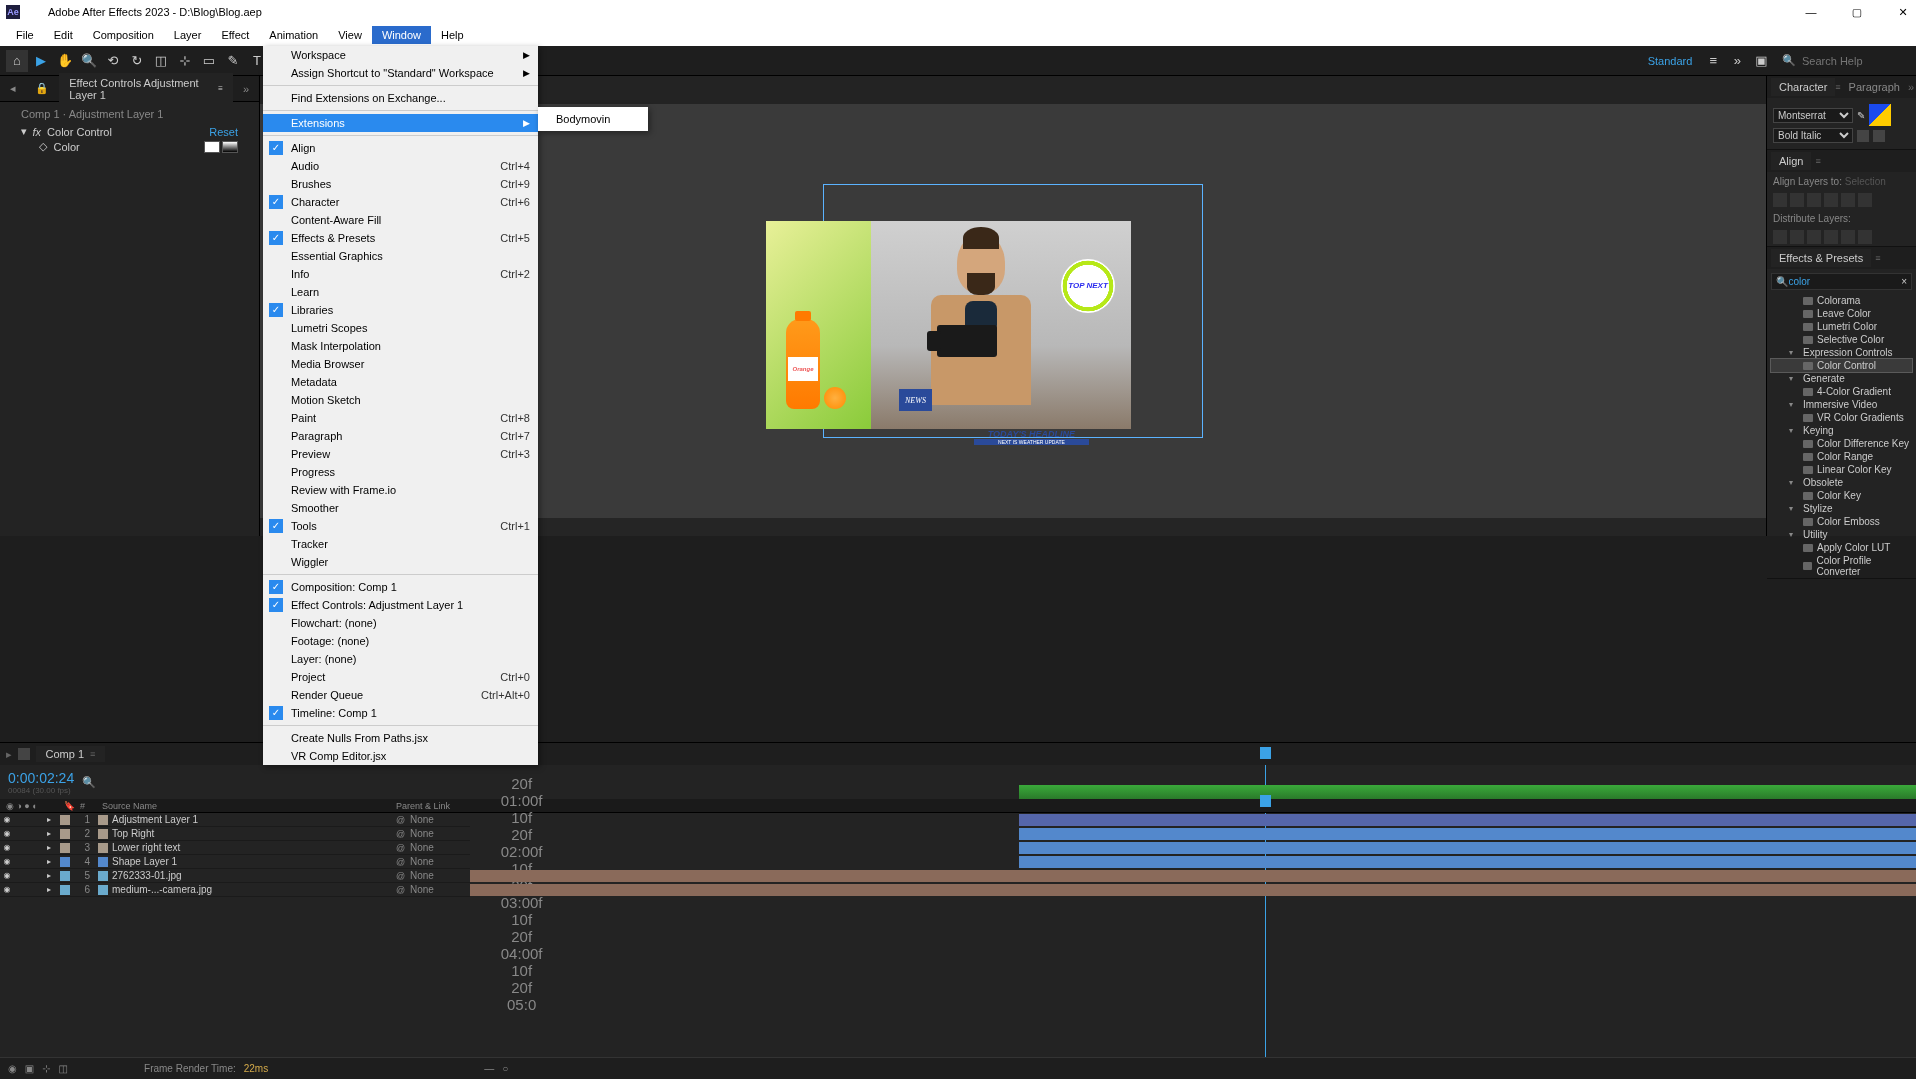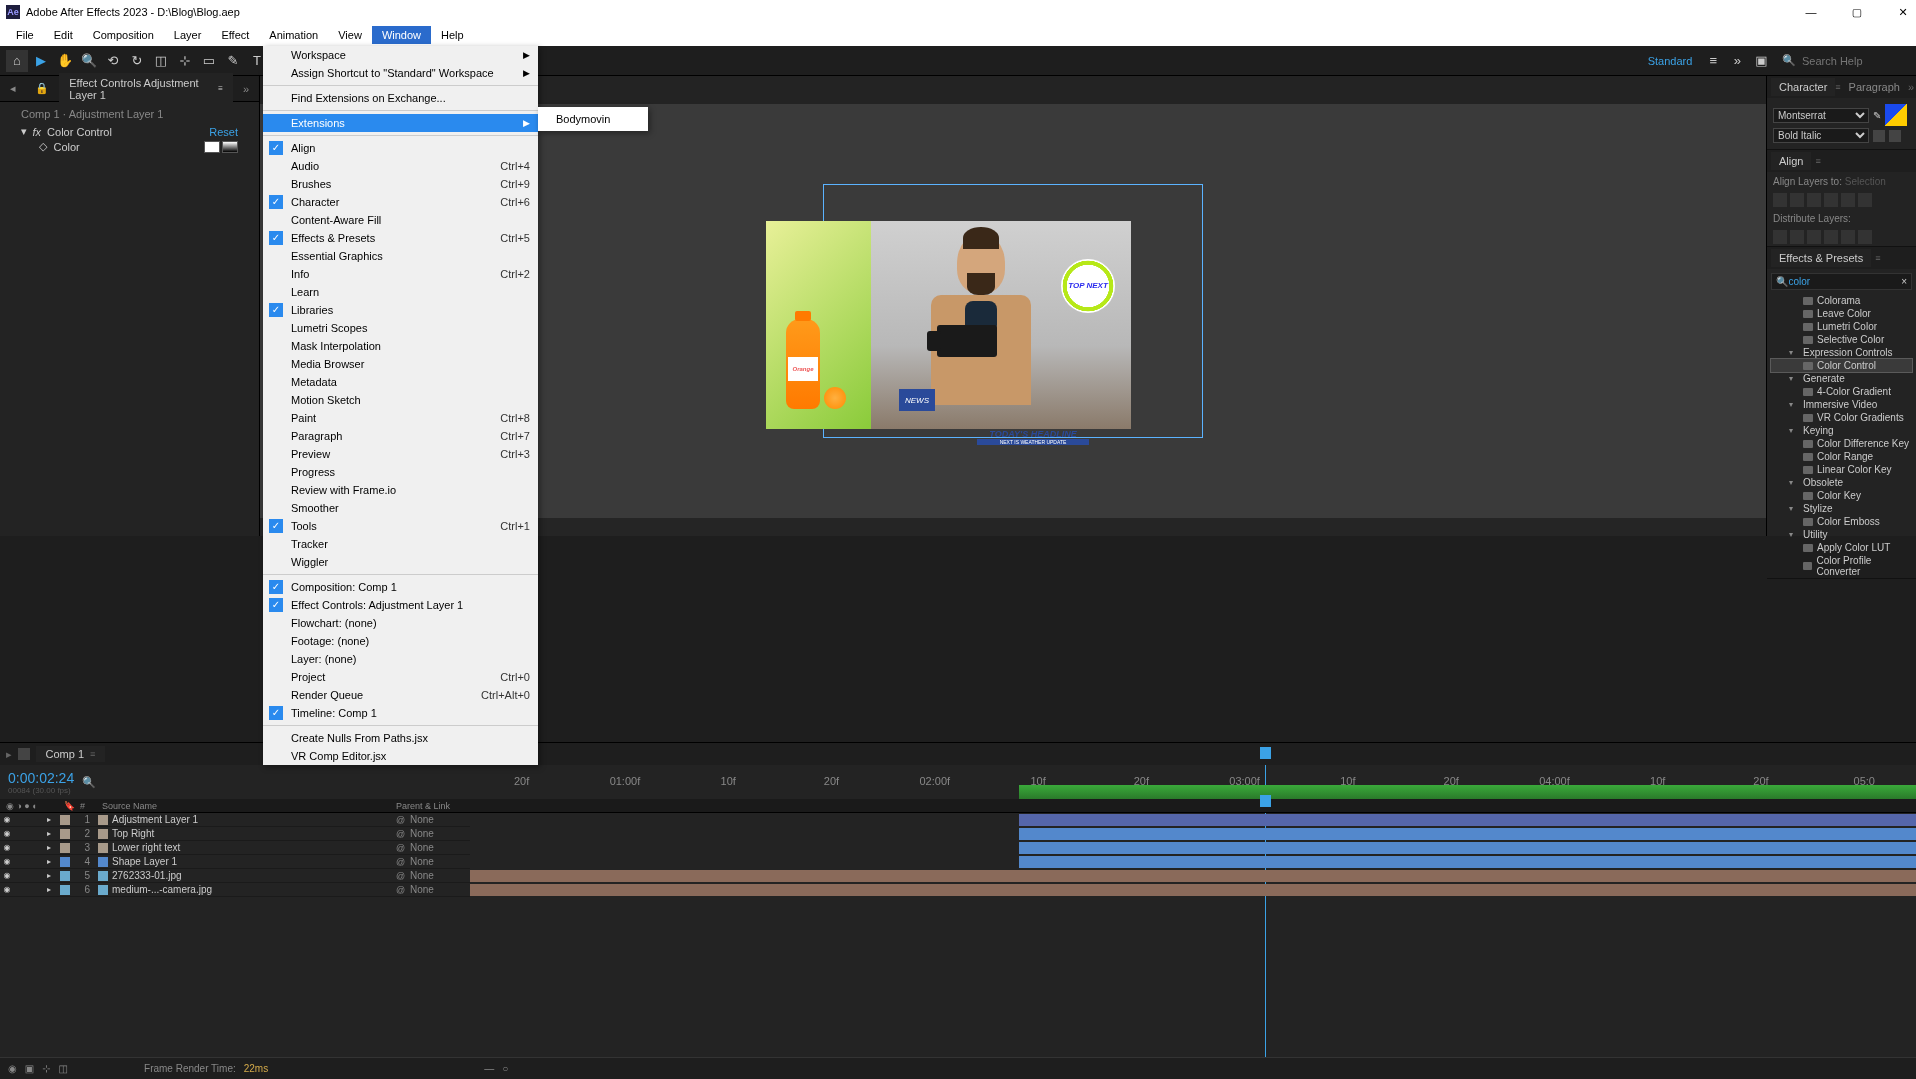--- a/index.html
+++ b/index.html
@@ -1,19 +1,19 @@
 <!DOCTYPE html>
 <html><head>
 <meta charset="utf-8">
 <style>
 * { margin: 0; padding: 0; box-sizing: border-box; font-family: "Segoe UI", Tahoma, sans-serif; }
 body { background: #1e1e1e; color: #ccc; font-size: 11px; overflow: hidden; width: 1916px; height: 1079px; position: relative; }
 .titlebar { background: #fff; height: 24px; display: flex; align-items: center; padding: 0 6px; color: #000; font-size: 11px; }
 .titlebar .icon { width: 14px; height: 14px; background: #1e1e3e; color: #9999ff; font-size: 9px; font-weight: bold; text-align: center; line-height: 14px; margin-right: 6px; }
-.titlebar .title { flex: 1; }
+.titlebar .title { flex: 1; margin-left: 22px; }
 .titlebar .winbtns { display: flex; gap: 32px; }
 .titlebar .winbtn { width: 14px; text-align: center; cursor: pointer; }
 
 .menubar { background: #fff; height: 22px; display: flex; align-items: center; padding: 0 6px; color: #000; font-size: 11px; }
 .menubar .mitem { padding: 3px 10px; cursor: pointer; }
 .menubar .mitem.active { background: #2a6bcc; color: #fff; }
 
 .toolbar { background: #1e1e1e; height: 30px; display: flex; align-items: center; padding: 0 6px; gap: 2px; border-bottom: 1px solid #000; }
 .toolbar .tool { width: 22px; height: 22px; display: flex; align-items: center; justify-content: center; color: #ccc; cursor: pointer; font-size: 13px; }
 .toolbar .tool.home { background: #333; }
@@ -55,34 +55,34 @@
 .reporter { position: absolute; top: 12px; left: 40px; width: 140px; height: 180px; }
 .head { width: 48px; height: 60px; background: #d4a67c; border-radius: 50% 50% 40% 40%; margin: 0 auto; position: relative; }
 .hairtop { position: absolute; top: -6px; left: 6px; width: 36px; height: 22px; background: #3a2818; border-radius: 50% 50% 0 0; }
 .beard { position: absolute; bottom: -2px; left: 10px; width: 28px; height: 22px; background: #3a2818; border-radius: 0 0 40% 40%; }
 .torso { width: 100px; height: 110px; background: #c89868; border-radius: 10px 10px 0 0; margin: 2px auto 0; position: relative; }
 .collar { position: absolute; top: 6px; left: 34px; width: 32px; height: 32px; background: #1a2a3a; border-radius: 8px; }
 .camera { position: absolute; top: 30px; left: 6px; width: 60px; height: 32px; background: #1a1a1a; border-radius: 3px; }
 .camera::before { content:""; position:absolute; left:-10px; top:6px; width:14px; height:20px; background:#1a1a1a; border-radius:3px; }
 .topnews { position: absolute; top: 38px; right: 16px; width: 54px; height: 54px; background: radial-gradient(#fff 55%, #b6e818 56%, #b6e818 66%, #fff 67%, #fff 72%, #b6e818 73%); border-radius: 50%; display: flex; align-items: center; justify-content: center; font-size: 8px; font-weight: bold; font-style: italic; color: #2a2aee; text-align: center; line-height: 1.1; }
 .lower3rd { position: absolute; bottom: 18px; left: 28px; right: 4px; height: 22px; display: flex; }
-.lower3rd .nbadge { background: #2a4a9a; color: #fff; font-size: 8px; display: flex; align-items: center; padding: 0 6px; font-style: italic; }
+.lower3rd .nbadge { background: #2a4a9a; color: #fff; font-size: 8px; display: flex; align-items: center; padding: 0 6px; font-style: italic; font-family: Liberation Serif, serif; }
 .lower3rd .hbox { background: #fff; flex: 1; display: flex; flex-direction: column; justify-content: center; align-items: center; border-left: 4px solid #2a4a9a; margin-top: 48px; }
 .lower3rd .hbox .h1 { color: #2a4a9a; font-weight: bold; font-style: italic; font-size: 9px; }
 .lower3rd .hbox .h2 { background: #2a4a9a; color: #fff; font-size: 5px; width: 60%; text-align: center; }
 .ctr-btm { position: absolute; bottom: 0; left: 0; right: 0; height: 18px; background: #252525; display: flex; align-items: center; gap: 8px; padding: 0 8px; font-size: 10px; color: #888; }
 .ctr-btm .tc { color: #3ba2e6; }
 
 .right-panel { width: 150px; background: #232323; border-left: 1px solid #000; display: flex; flex-direction: column; }
 .rp-section { border-bottom: 1px solid #111; }
 .rp-tabs { display: flex; background: #1e1e1e; align-items: center; padding: 2px 4px; }
 .rp-tab { padding: 3px 8px; font-size: 11px; color: #888; cursor: pointer; }
 .rp-tab.active { color: #ccc; background: #232323; }
 .rp-body { padding: 4px 6px; font-size: 10px; }
-.rp-body select { width: 96px; background: #1a1a1a; color: #ccc; border: 1px solid #444; font-size: 10px; }
+.rp-body select { width: 80px; background: #1a1a1a; color: #ccc; border: 1px solid #444; font-size: 10px; }
 .rp-body .row { display: flex; align-items: center; gap: 4px; margin: 2px 0; }
 .swatch-big { width: 22px; height: 22px; background: linear-gradient(135deg, #1a4aee 50%, #ffcc00 50%); }
 .al-label { color: #888; font-size: 10px; padding: 4px 6px; }
 .al-btns { display: flex; gap: 3px; padding: 2px 6px; }
 .al-btn { width: 14px; height: 14px; background: #333; }
 .ep-search { display: flex; align-items: center; background: #1a1a1a; border: 1px solid #333; margin: 4px; padding: 2px 4px; font-size: 10px; }
 .ep-search .s-txt { color: #3ba2e6; flex: 1; }
 .ep-tree { padding: 0 4px; max-height: 300px; }
 .ep-item { padding: 1px 0 1px 18px; color: #ccc; font-size: 10px; display: flex; align-items: center; gap: 4px; }
 .ep-item.indented { padding-left: 32px; }
@@ -101,21 +101,21 @@
 .submenu .sm-item { padding: 3px 18px; font-size: 11px; cursor: pointer; }
 
 .timeline { position: absolute; bottom: 22px; left: 0; right: 0; top: 742px; background: #1e1e1e; border-top: 1px solid #000; display: flex; flex-direction: column; }
 .tl-tabs { display: flex; background: #1e1e1e; padding: 2px 6px; align-items: center; gap: 6px; height: 22px; }
 .tl-tabs .tl-tab { font-size: 11px; color: #ccc; background: #232323; padding: 2px 10px; display: flex; align-items: center; gap: 6px; }
 .tl-head { display: flex; height: 34px; }
 .tl-head-left { width: 470px; background: #232323; display: flex; align-items: center; padding: 0 8px; gap: 8px; }
 .tl-tc { color: #3ba2e6; font-size: 14px; }
 .tl-search { flex: 1; display: flex; align-items: center; gap: 4px; }
 .tl-head-right { flex: 1; background: #232323; position: relative; }
-.tl-ruler { position: absolute; top: 10px; left: 0; right: 0; height: 20px; display: flex; font-size: 11px; color: #888; }
+.tl-ruler { position: absolute; top: 10px; left: 0; right: 0; height: 20px; display: flex; font-size: 15px; color: #888; flex-direction: column; }
 .tl-tick { text-align: center; }
 .tl-cols { display: flex; background: #1a1a1a; height: 14px; font-size: 9px; color: #888; border-bottom: 1px solid #000; }
 .tl-cols-left { width: 470px; display: flex; align-items: center; }
 .tl-cols-left .c { padding: 0 6px; }
 .tl-body { flex: 1; display: flex; background: #232323; }
 .tl-layers-left { width: 470px; }
 .tl-layer { display: flex; align-items: center; height: 14px; font-size: 10px; border-bottom: 1px solid #1a1a1a; }
 .tl-layer .eye { width: 14px; text-align: center; font-size: 8px; }
 .tl-layer .idx { width: 20px; text-align: right; padding-right: 4px; color: #888; }
 .tl-layer .colbox { width: 10px; height: 10px; margin: 0 4px; }

